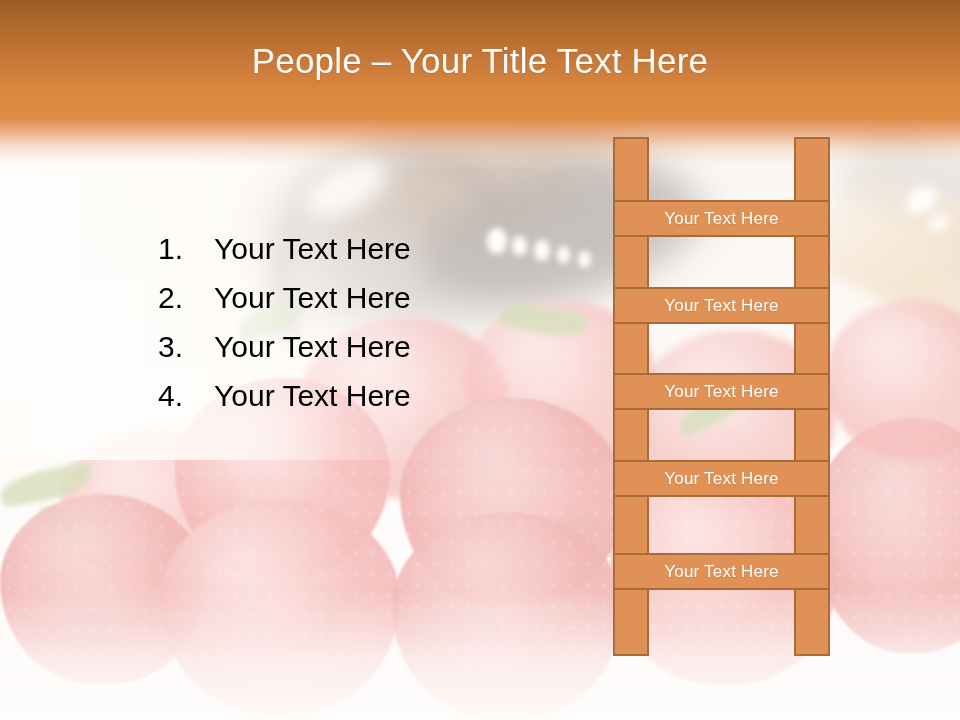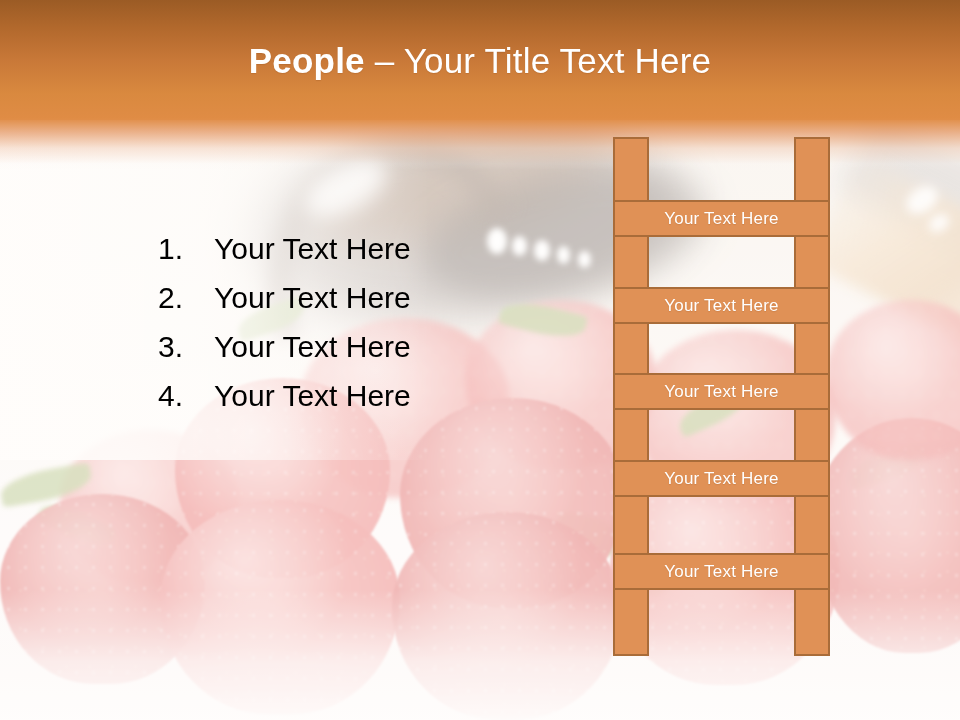--- a/index.html
+++ b/index.html
@@ -179,21 +179,21 @@
     pointer-events: none;
   }
   .title {
     color: #ffffff;
     font-size: 35px;
     letter-spacing: 0.2px;
     white-space: nowrap;
     line-height: 1;
     text-shadow: 0 1px 1px rgba(120,60,20,0.18);
   }
-  .title .strong { font-weight: 700; }
+  .title .strong { font-weight: 400; }
   .title .rest { font-weight: 400; }
 
   
   .bullets {
     position: absolute;
     left: 158px; top: 232px;
     width: 380px;
   }
   .bullet-row {
     display: flex;

